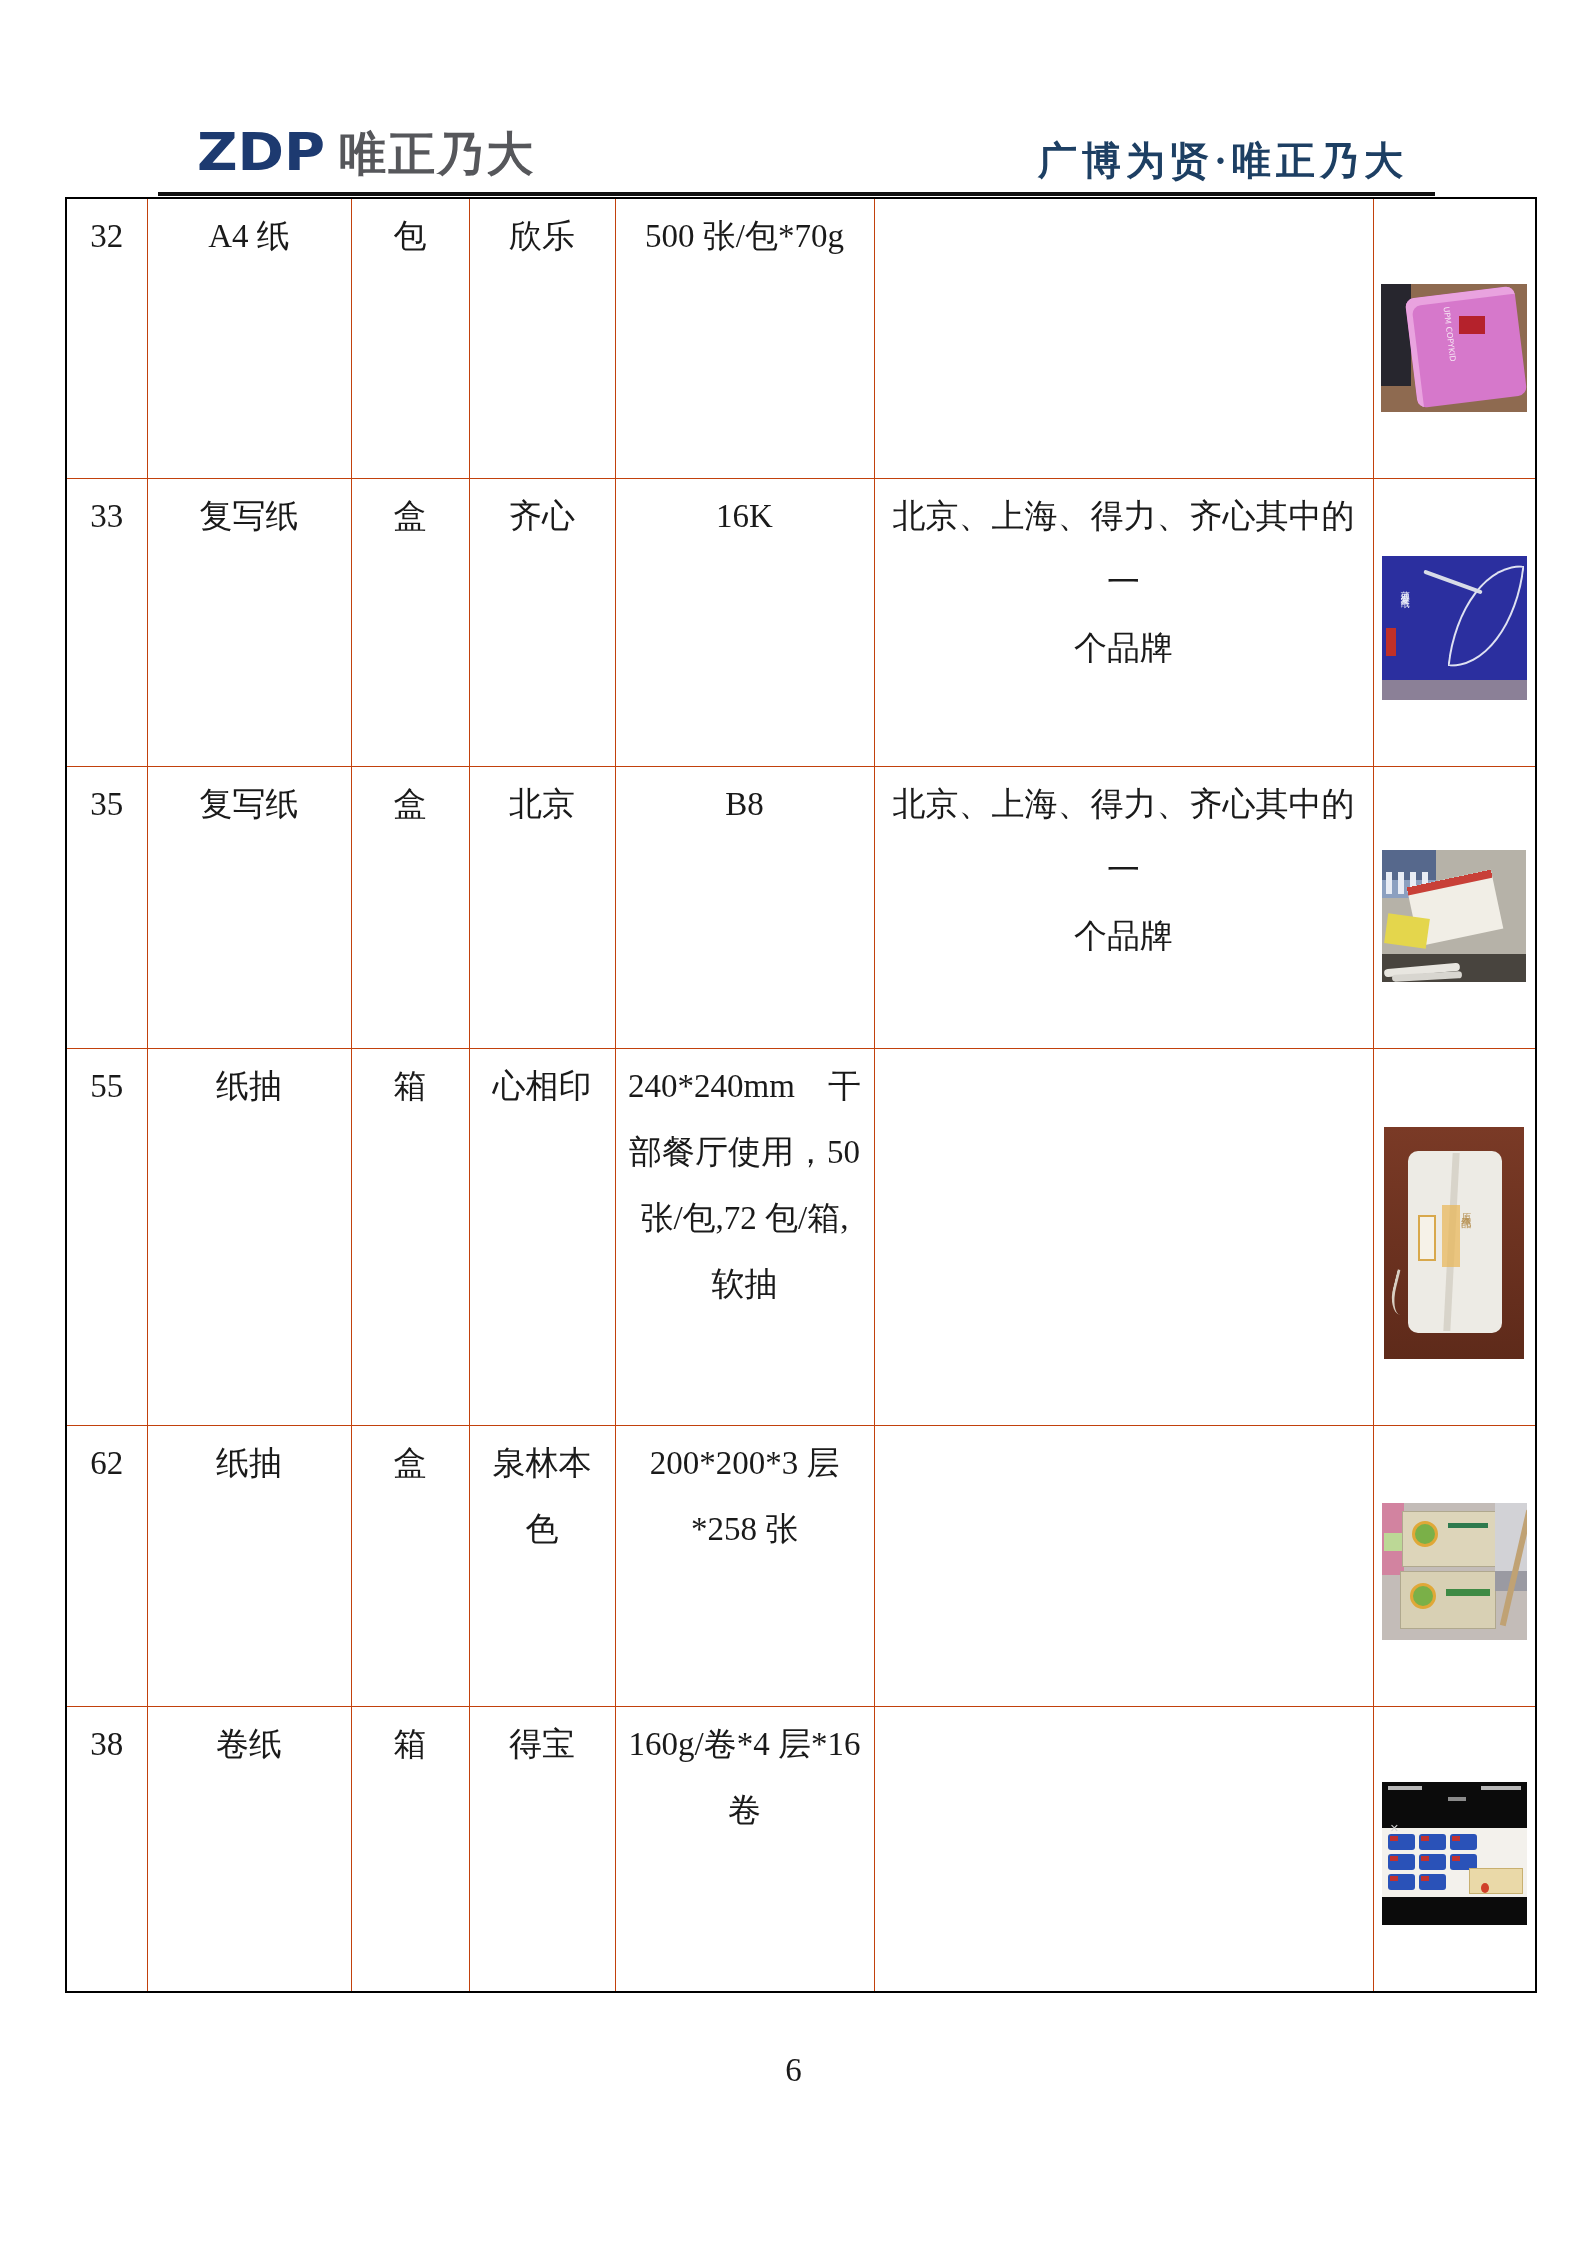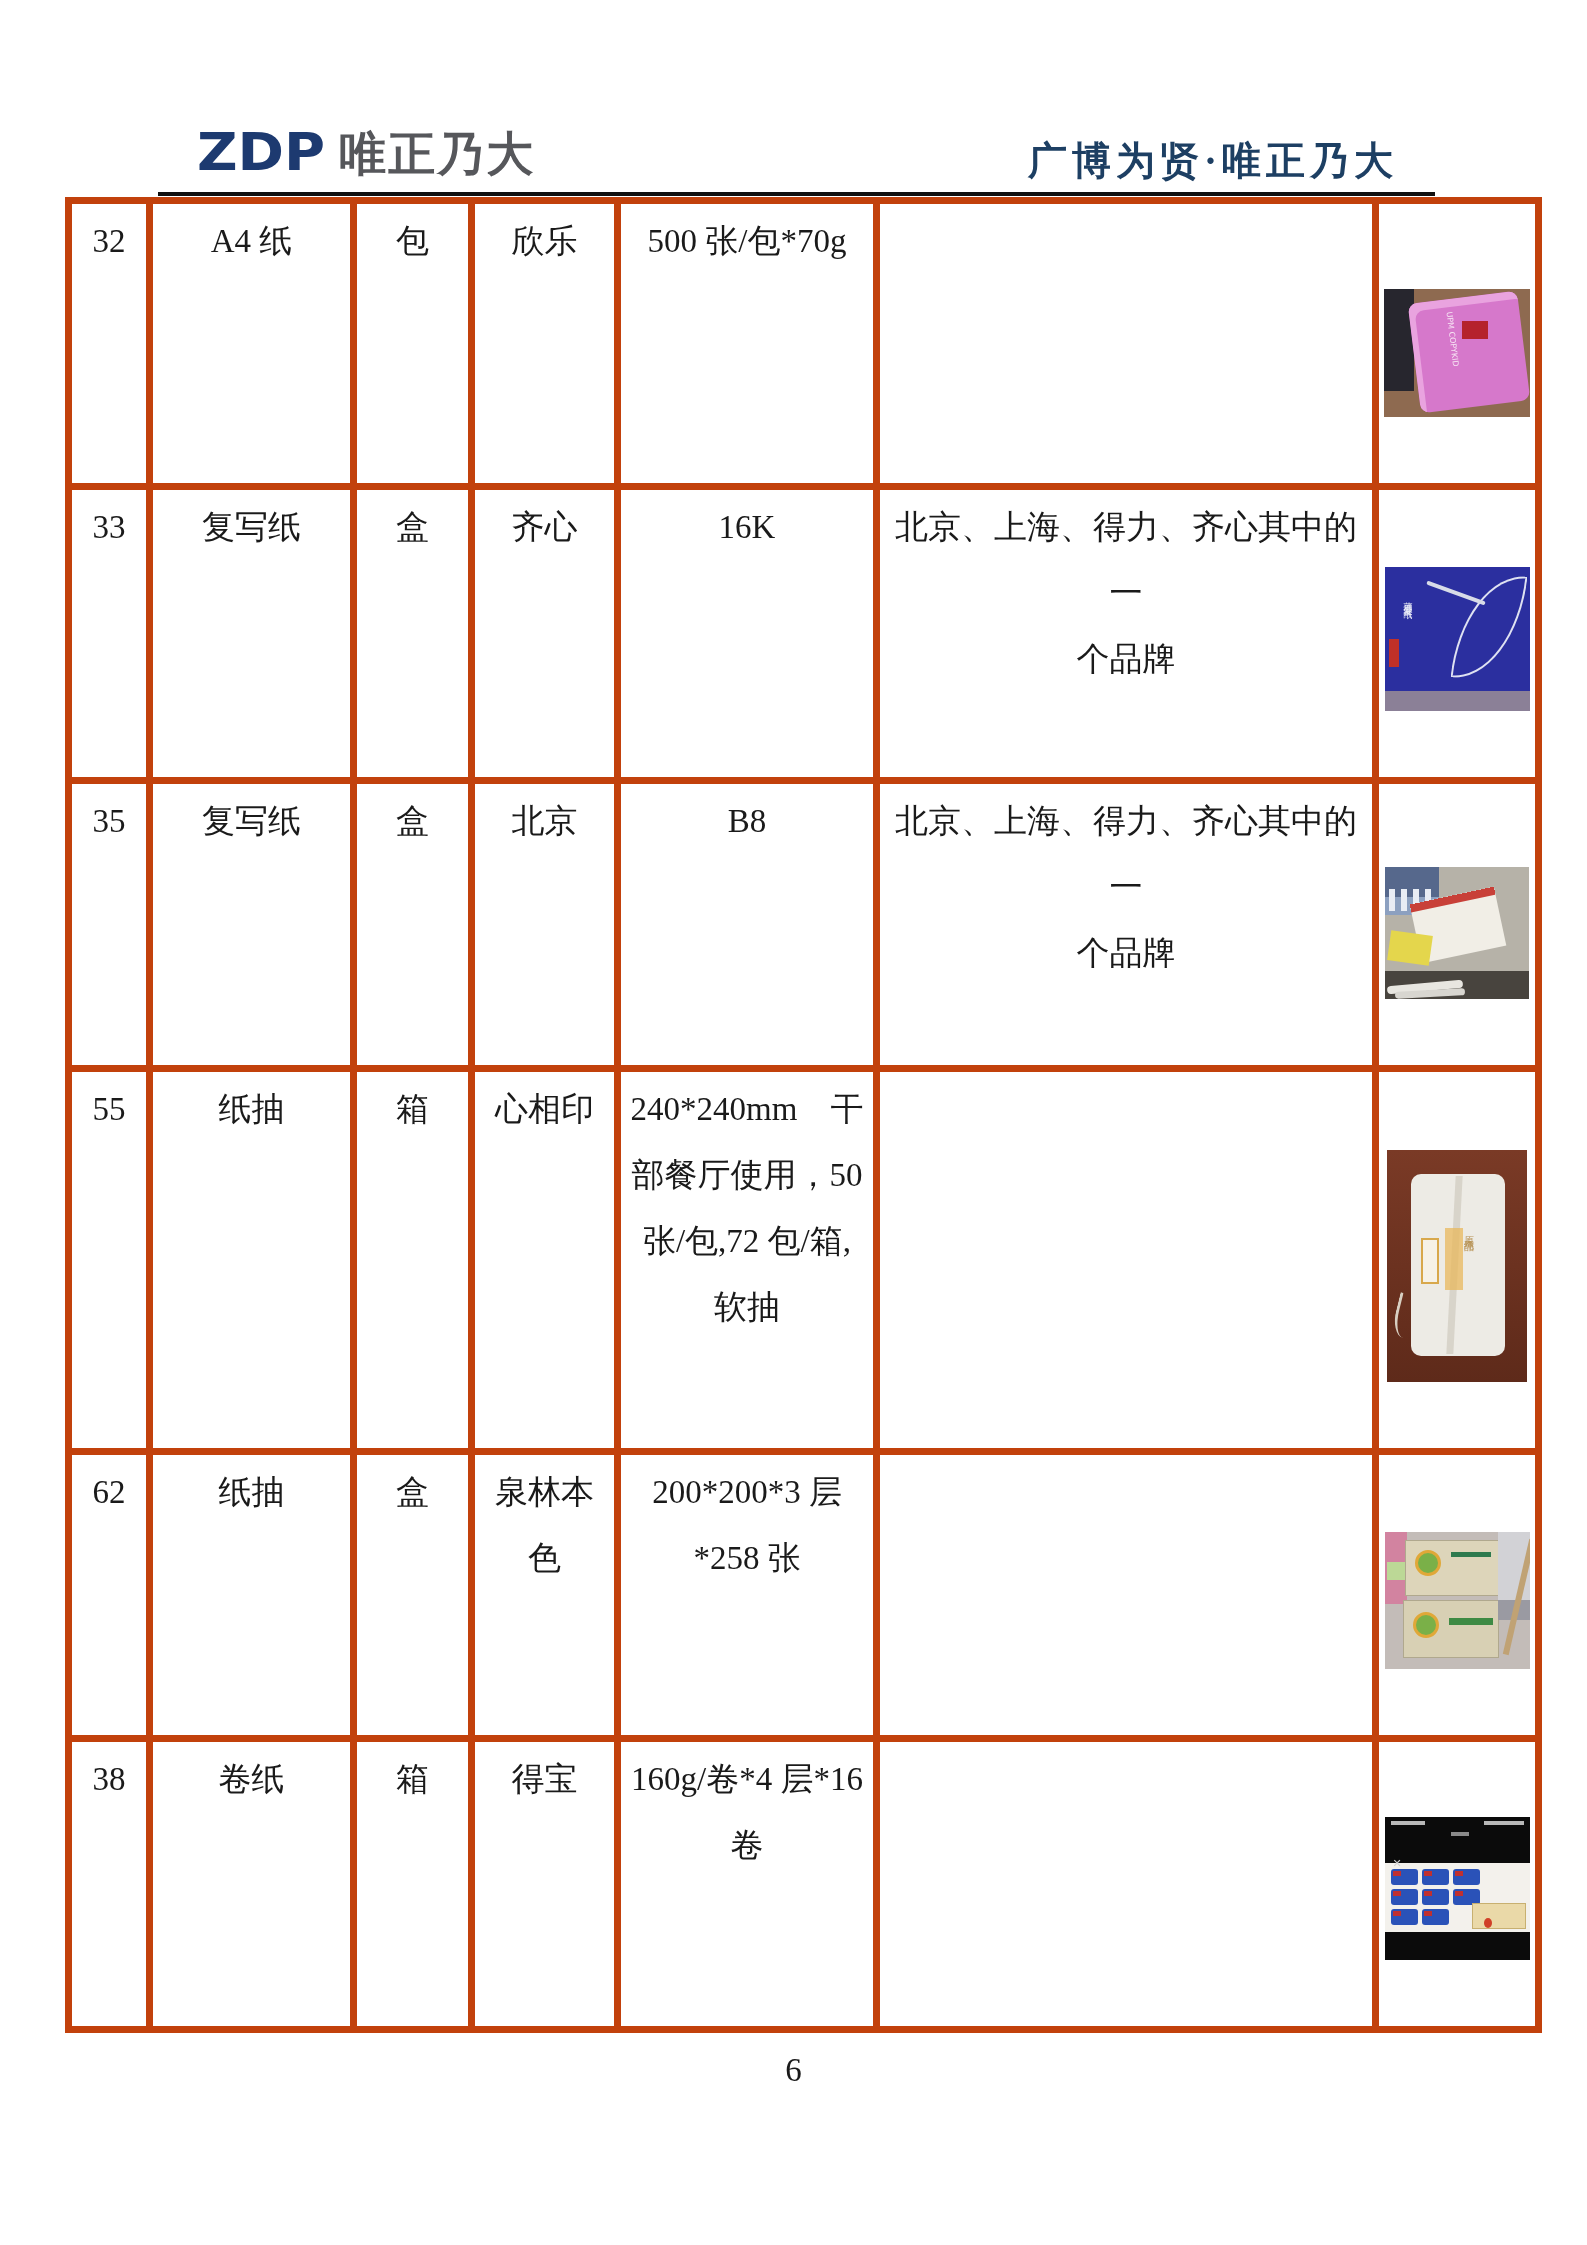--- a/index.html
+++ b/index.html
@@ -15,33 +15,33 @@
   .logo-zdp {
     font-family:"DejaVu Sans","Liberation Sans",sans-serif;
     font-weight:900; font-size:56px; line-height:50px; color:#1d3a70; letter-spacing:0px;
     transform:scaleY(.92); 
   }
   .logo-cn {
     font-family:"DejaVu Sans","Liberation Sans",sans-serif;
     font-weight:700; font-size:47px; line-height:48px; color:#56575b; letter-spacing:2px; margin-left:14px;
   }
   .slogan {
-    position:absolute; right:189px; top:134px;
+    position:absolute; right:179px; top:134px;
     font-size:39px; font-weight:600; color:#1d3f63; letter-spacing:5px; white-space:nowrap;
   }
   .header-rule { position:absolute; left:158px; top:192px; width:1277px; height:4px; background:#101010; }
 
   
   table.sheet {
     position:absolute; left:65px; top:197px; width:1470px;
     border-collapse:collapse; table-layout:fixed;
     font-size:33px; line-height:66px;
   }
   table.sheet td {
-    border:7px solid #c2410c; vertical-align:top; text-align:center;
+    border:1px solid #c2410c; vertical-align:top; text-align:center;
     padding:4px 2px 0 2px; white-space:pre-line; overflow:hidden;
   }
   table.sheet { border:2px solid #000; }
   td.c-brand { padding-left:14px; padding-right:14px; }
   td.c-img   { padding:0; }
 
   
   .photo { position:relative; margin:0 auto; overflow:hidden; }
   .photo div { position:absolute; }
   .tinytxt { font-family:"DejaVu Sans","Liberation Sans",sans-serif; line-height:1.05; white-space:nowrap; }

